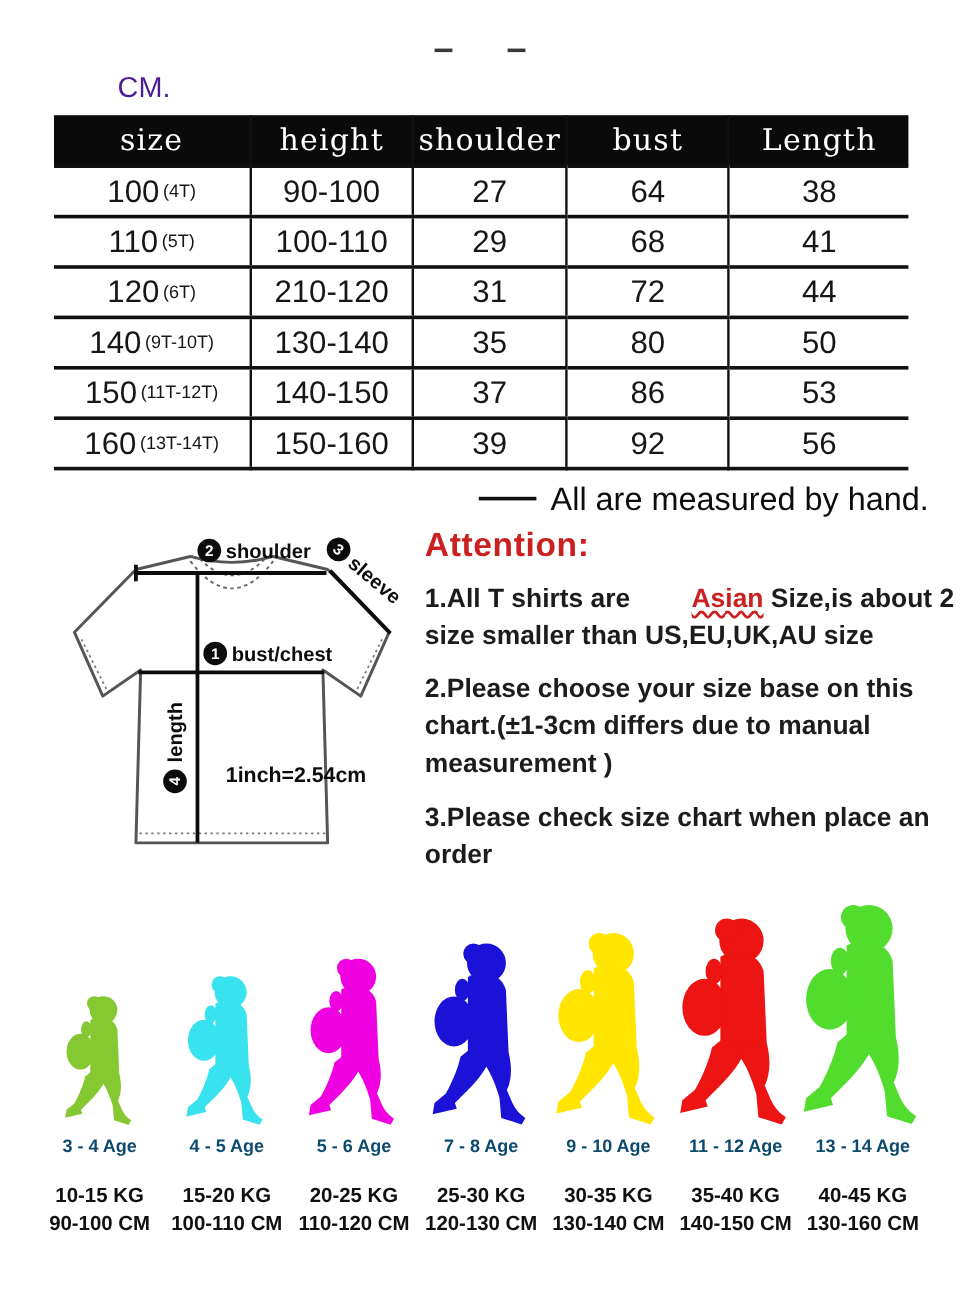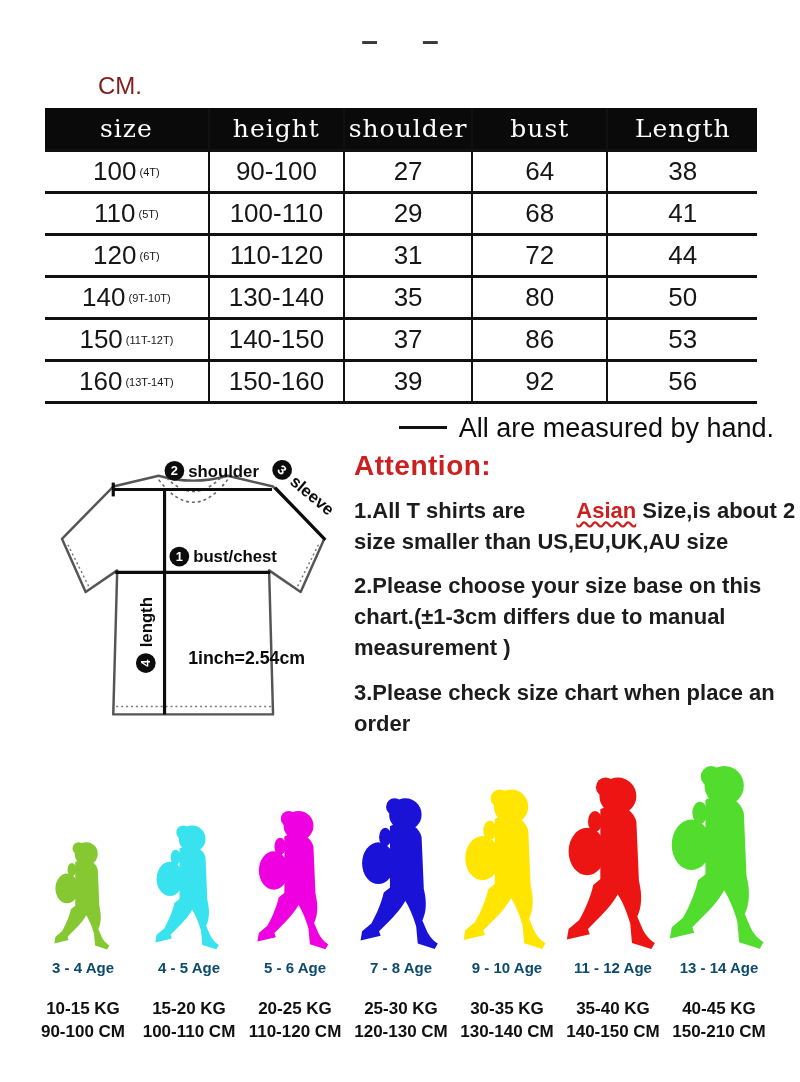--- a/index.html
+++ b/index.html
@@ -12,40 +12,40 @@
   
   .title-row {
     padding-top:26px; display:flex; justify-content:center; align-items:center; gap:44px;
   }
   .title-dash { font-size:30px; font-weight:bold; color:#3a3a3a; line-height:1; }
   .page-title {
     font-family:"Liberation Serif", serif; font-size:35px; font-weight:bold;
     letter-spacing:2px;
     text-shadow:1px 2px 0 #c9dcef, -1px 1px 0 #dde9f5, 2px -1px 0 #cfe2f2;
   }
-  .unit-label { margin:16px 0 0 98px; font-size:24px; color:#7f1d1d; }
+  .unit-label { margin:4px 0 0 98px; font-size:24px; color:#4c1d95; }
   
   .size-table {
     width:712px; margin:8px 0 0 45px; border-collapse:collapse; text-align:center;
     border-bottom:3px solid #111;
   }
   .size-table th {
     background:#0a0a0a; color:#fff; height:42px;
     font-family:"DejaVu Serif", serif; font-weight:normal;
     font-size:25px; letter-spacing:1px;
   }
   .size-table td {
     height:42px; font-size:26px; color:#161616;
     border-top:3px solid #111;
   }
   .size-table td + td, .size-table th + th { border-left:2px solid #111; }
   .size-table th:first-child { border-left:none; }
   .col-size { width:23%; } .col-height { width:19%; }
   .col-shoulder { width:18%; } .col-bust { width:19%; } .col-length { width:21%; }
-  .age-tag { font-size:11px; vertical-align:4px; margin-left:3px;margin-top:44px; }
+  .age-tag { font-size:15px; vertical-align:4px; margin-left:3px;margin-top:44px; }
   
   .note-row { margin-top:9px; text-align:right; padding-right:26px; font-size:27px; color:#0d0d0d; }
   .note-dash { display:inline-block; width:48px; height:3px; background:#111; vertical-align:8px; margin-right:12px; }
   
   .mid { display:flex; margin-top:4px; height:300px; }
   .diagram-wrap { width:352px; padding-left:56px; padding-top:6px; }
   .tee { width:296px; height:288px; }
   .tee .outline { fill:none; stroke:#555; stroke-width:2.5; stroke-linejoin:round; }
   .tee .dashed { fill:none; stroke:#666; stroke-width:1.6; stroke-dasharray:3 3; }
   .tee .dotted { fill:none; stroke:#777; stroke-width:1.5; stroke-dasharray:2 3; }
@@ -99,21 +99,21 @@
       </tr>
       <tr>
         <td><span>110</span><span class="age-tag">(5T)</span></td>
         <td>100-110</td>
         <td>29</td>
         <td>68</td>
         <td>41</td>
       </tr>
       <tr>
         <td><span>120</span><span class="age-tag">(6T)</span></td>
-        <td>110-120</td>
+        <td>210-120</td>
         <td>31</td>
         <td>72</td>
         <td>44</td>
       </tr>
       <tr>
         <td><span>140</span><span class="age-tag">(9T-10T)</span></td>
         <td>130-140</td>
         <td>35</td>
         <td>80</td>
         <td>50</td>
@@ -256,21 +256,21 @@
       <div class="heightcm-label">140-150 CM</div>
     </div>
     <div class="kid-col">
       <div class="fig">
           <svg class="kid-svg" viewBox="0 0 110 200" style="height: 188px; width: 103px; color: rgb(82, 221, 46);">
             <use href="#kid-shape" fill="currentColor"></use>
           </svg>
         </div>
       <div class="age-label">13 - 14 Age</div>
       <div class="weight-label">40-45 KG</div>
-      <div class="heightcm-label">150-210 CM</div>
+      <div class="heightcm-label">130-160 CM</div>
     </div>
   </div>
 </div>
 
 <svg class="hidden-defs" aria-hidden="true">
   <defs>
     <g id="kid-shape">
       <circle cx="60" cy="25" r="21"></circle>
       <circle cx="46" cy="15" r="11"></circle>
       <path d="M40,40 C56,32 76,36 81,54 L84,124 L40,128 Z"></path>

